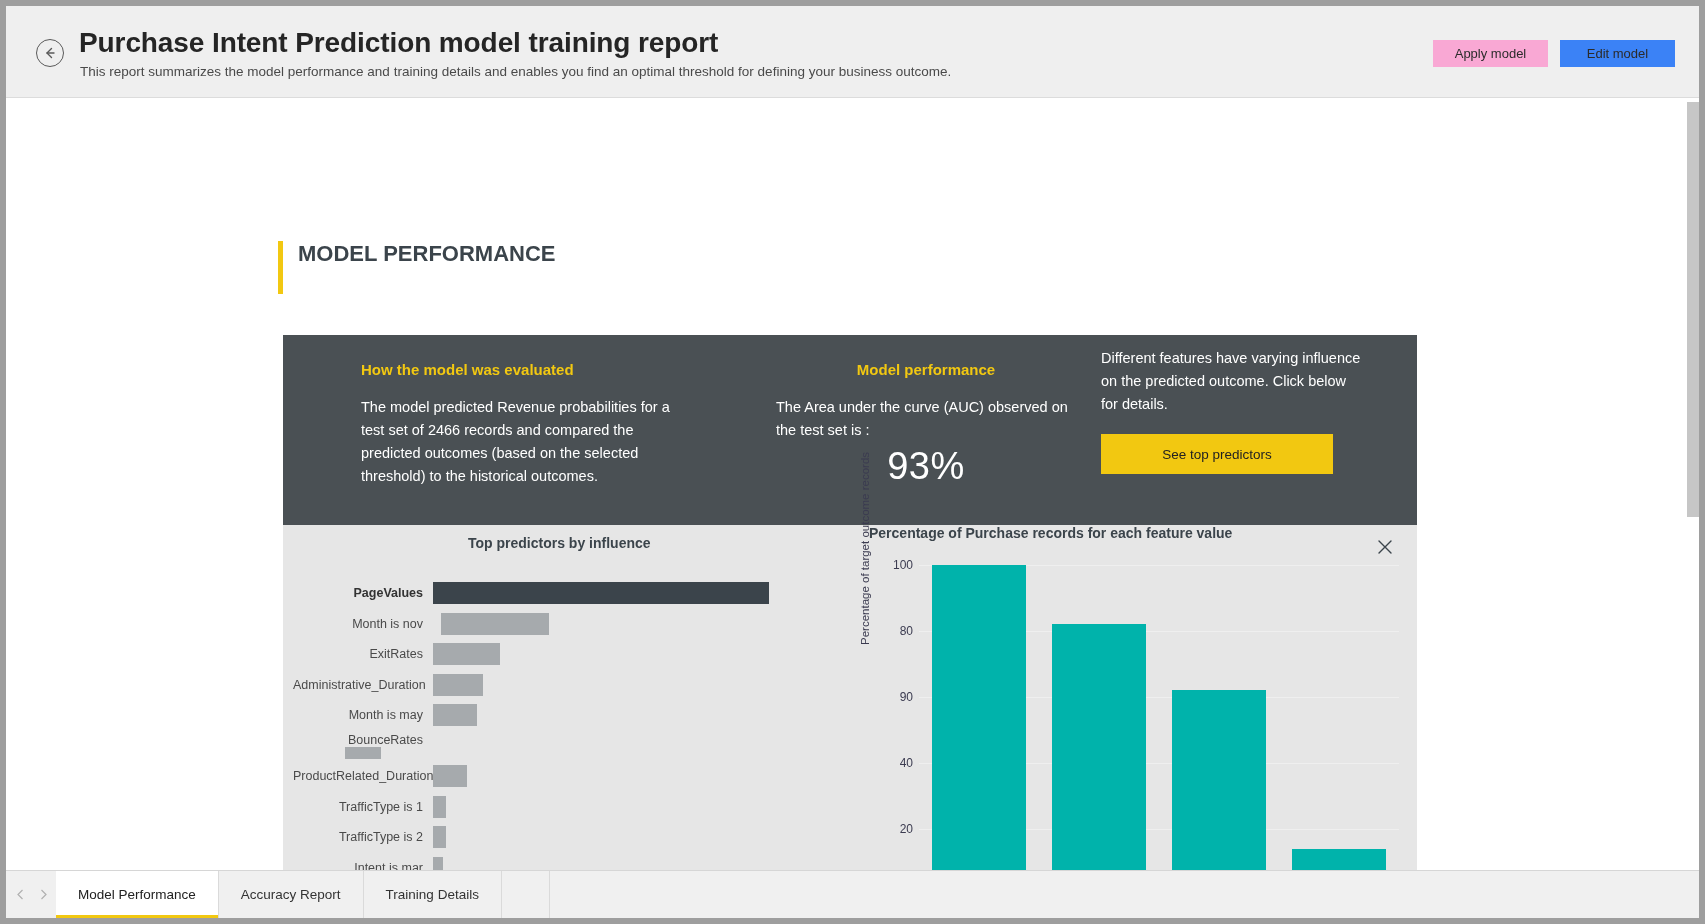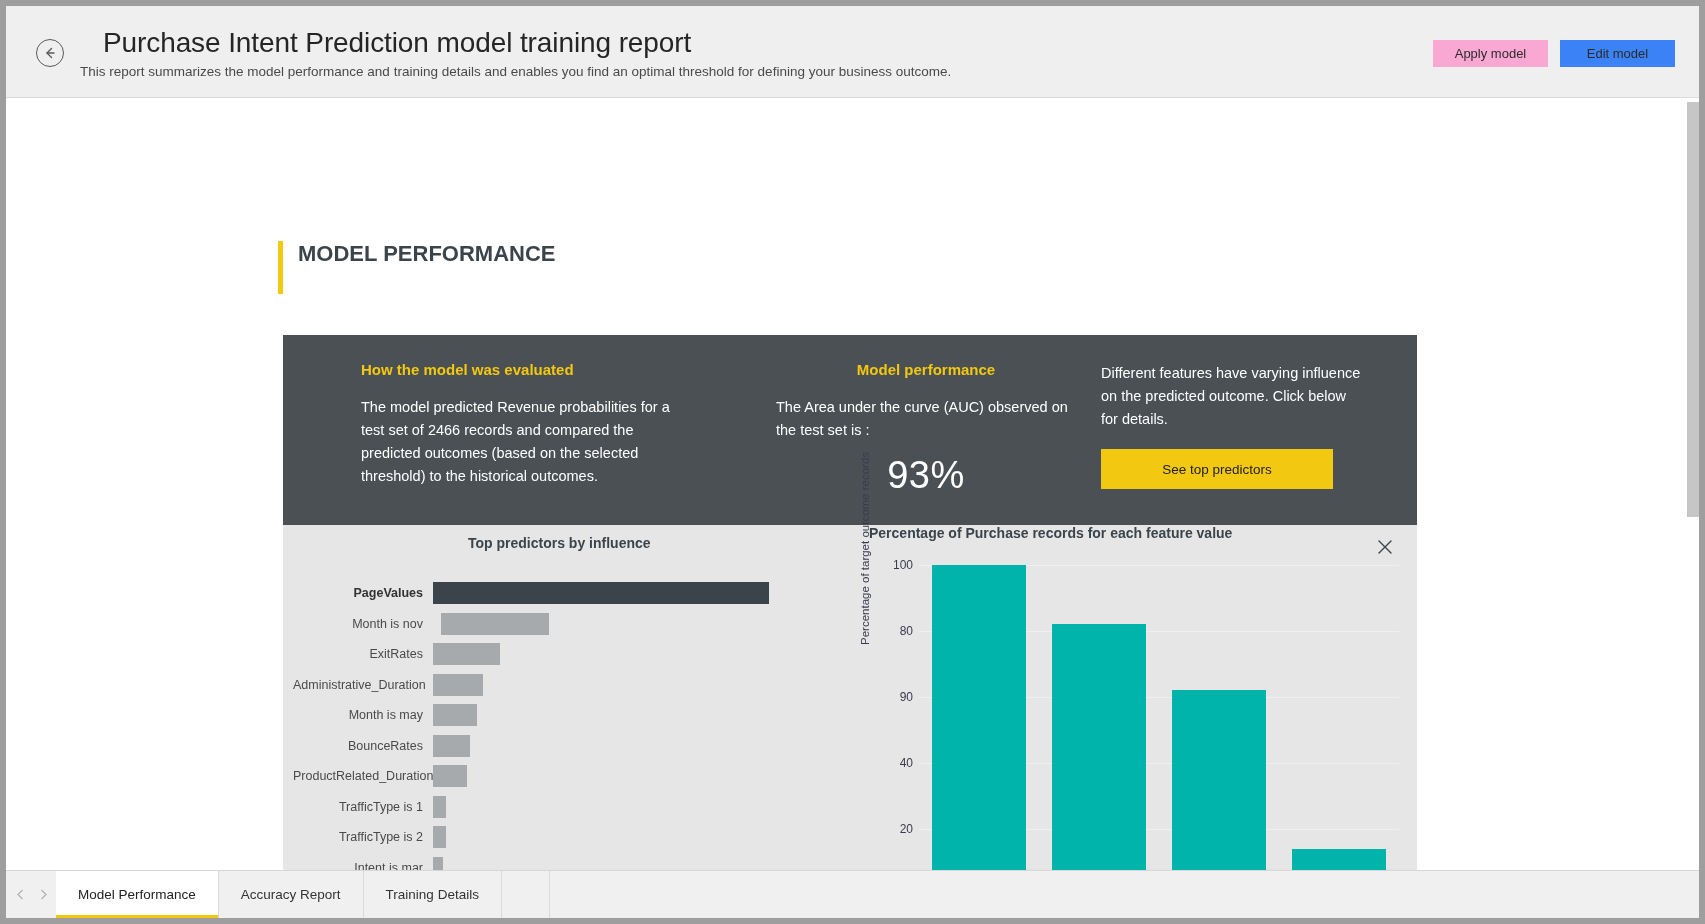--- a/index.html
+++ b/index.html
@@ -29,25 +29,24 @@
     border: 1.5px solid #5a5a5a;
     border-radius: 50%;
     display: flex; align-items: center; justify-content: center;
     cursor: pointer;
   }
   .back-btn svg { display: block; }
   .hdr-title {
     position: absolute;
     left: 73px; top: 21px;
     font-size: 28px;
-    font-weight: 400;
+    font-weight: 700;
     color: #252525;
     letter-spacing: -0.1px;
     white-space: nowrap;
-    margin-left: 24px;
   }
   .hdr-sub {
     position: absolute;
     left: 74px; top: 58px;
     font-size: 13.5px;
     color: #4a4a4a;
     white-space: nowrap;
   }
   .hdr-actions {
     position: absolute;
@@ -102,40 +101,40 @@
 
   
   .dark-panel {
     position: absolute;
     left: 277px; top: 237px;
     width: 1134px; height: 190px;
     background: #4a5054;
   }
   .dp-col1 { position: absolute; left: 78px; top: 26px; width: 330px; }
   .dp-col2 { position: absolute; left: 493px; top: 26px; width: 300px; }
-  .dp-col3 { position: absolute; left: 818px; top: 27px; width: 260px; }
+  .dp-col3 { position: absolute; left: 818px; top: 12px; width: 260px; }
 
   .dp-head {
     color: #f2c811;
     font-size: 15px;
     font-weight: bold;
     margin-bottom: 18px;
   }
   .dp-head.center { text-align: center; }
   .dp-body {
     color: #ffffff;
     font-size: 14.5px;
     line-height: 23px;
   }
   .dp-auc {
     color: #ffffff;
     font-size: 38px;
     font-weight: 300;
     text-align: center;
-    margin-top: 12px;
+    margin-top: 3px;
     letter-spacing: 0.5px;
   }
   .dp-btn {
     margin-top: 18px;
     width: 232px;
     height: 40px;
     background: #f2c811;
     border: none;
     font-family: "Liberation Sans", sans-serif;
     font-size: 13.5px;
@@ -363,21 +362,21 @@
                 <div class="hbar-bar" style="width: 67.2px;"></div>
               </div>
               <div class="hbar-row" style="top: 91.5px;">
                 <div class="hbar-label">Administrative_Duration</div>
                 <div class="hbar-bar" style="width: 50.4px;"></div>
               </div>
               <div class="hbar-row" style="top: 122px;">
                 <div class="hbar-label">Month is may</div>
                 <div class="hbar-bar" style="width: 43.68px;"></div>
               </div>
-              <div class="hbar-row" style="top: 152.5px;">
+              <div class="hbar-row" style="top: 152.5px; flex-direction: column;">
                 <div class="hbar-label">BounceRates</div>
                 <div class="hbar-bar" style="width: 36.96px;"></div>
               </div>
               <div class="hbar-row" style="top: 183px;">
                 <div class="hbar-label">ProductRelated_Duration</div>
                 <div class="hbar-bar" style="width: 33.6px;"></div>
               </div>
               <div class="hbar-row" style="top: 213.5px;">
                 <div class="hbar-label">TrafficType is 1</div>
                 <div class="hbar-bar" style="width: 13.44px;"></div>

